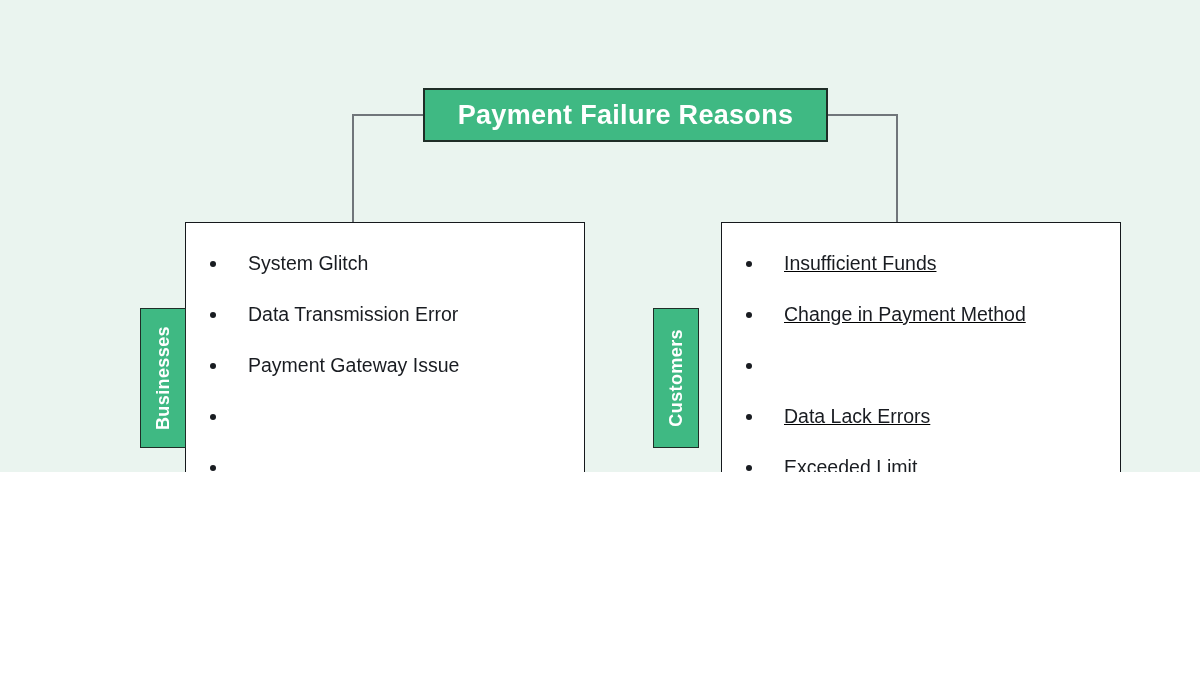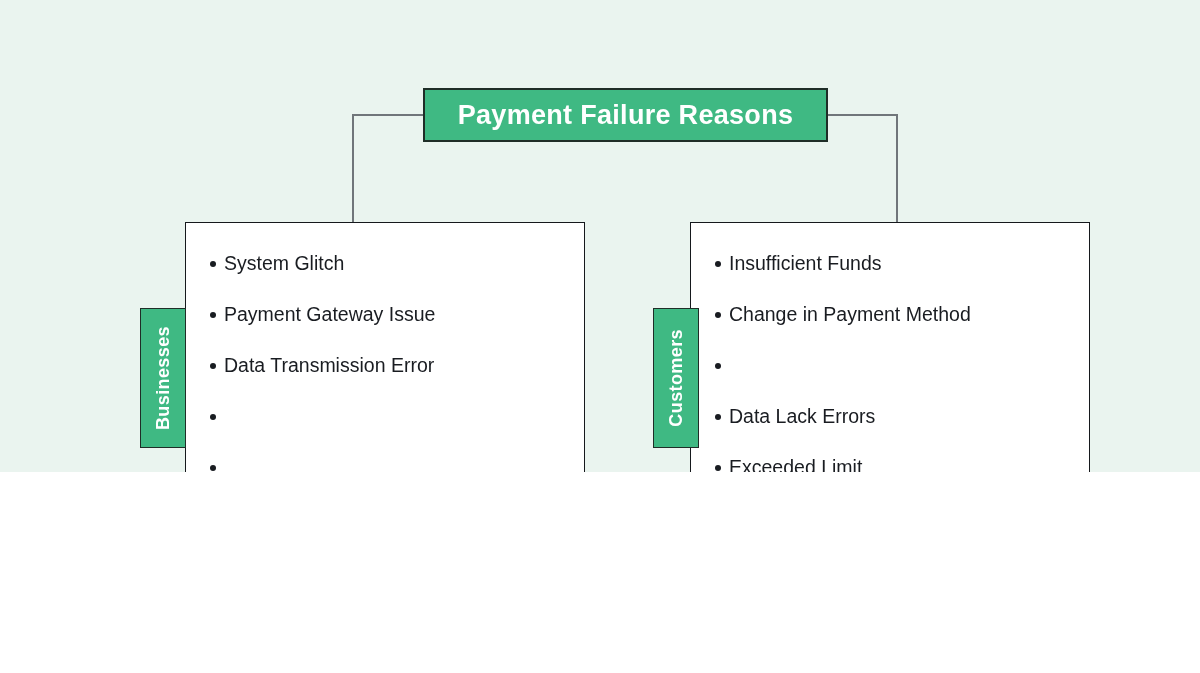--- a/index.html
+++ b/index.html
@@ -41,30 +41,30 @@
   .card {
     position: absolute;
     top: 222px;
     width: 400px;
     height: 335px;
     box-sizing: border-box;
     background: #ffffff;
     border: 1.5px solid var(--card-border, #15181c);
   }
   .card-left  { left: 185px; }
-  .card-right { left: 690px; }
+  .card-right { left: 721px; text-decoration: underline; }
   .items {
     margin: 0;
     padding: 15px 0 0 24px;
     list-style: none;
   }
   .items li {
     display: flex;
     align-items: center;
-    gap: 8px;
+    gap: 32px;
     height: 51px;
     font-size: 19.5px;
     color: var(--text, #191c21);
     white-space: nowrap;
   }
   .items .dot {
     flex: 0 0 auto;
     width: 6px;
     height: 6px;
     border-radius: 50%;
@@ -109,25 +109,25 @@
   </div>
 
   <section class="card card-left">
     <ul class="items">
         <li>
           <span class="dot"></span>
           <span>System Glitch</span>
         </li>
         <li>
           <span class="dot"></span>
-          <span>Payment Gateway Issue</span>
+          <span>Data Transmission Error</span>
         </li>
         <li>
           <span class="dot"></span>
-          <span>Data Transmission Error</span>
+          <span>Payment Gateway Issue</span>
         </li>
         <li>
           <span class="dot"></span>
         </li>
         <li>
           <span class="dot"></span>
         </li>
       </ul>
   </section>
 

